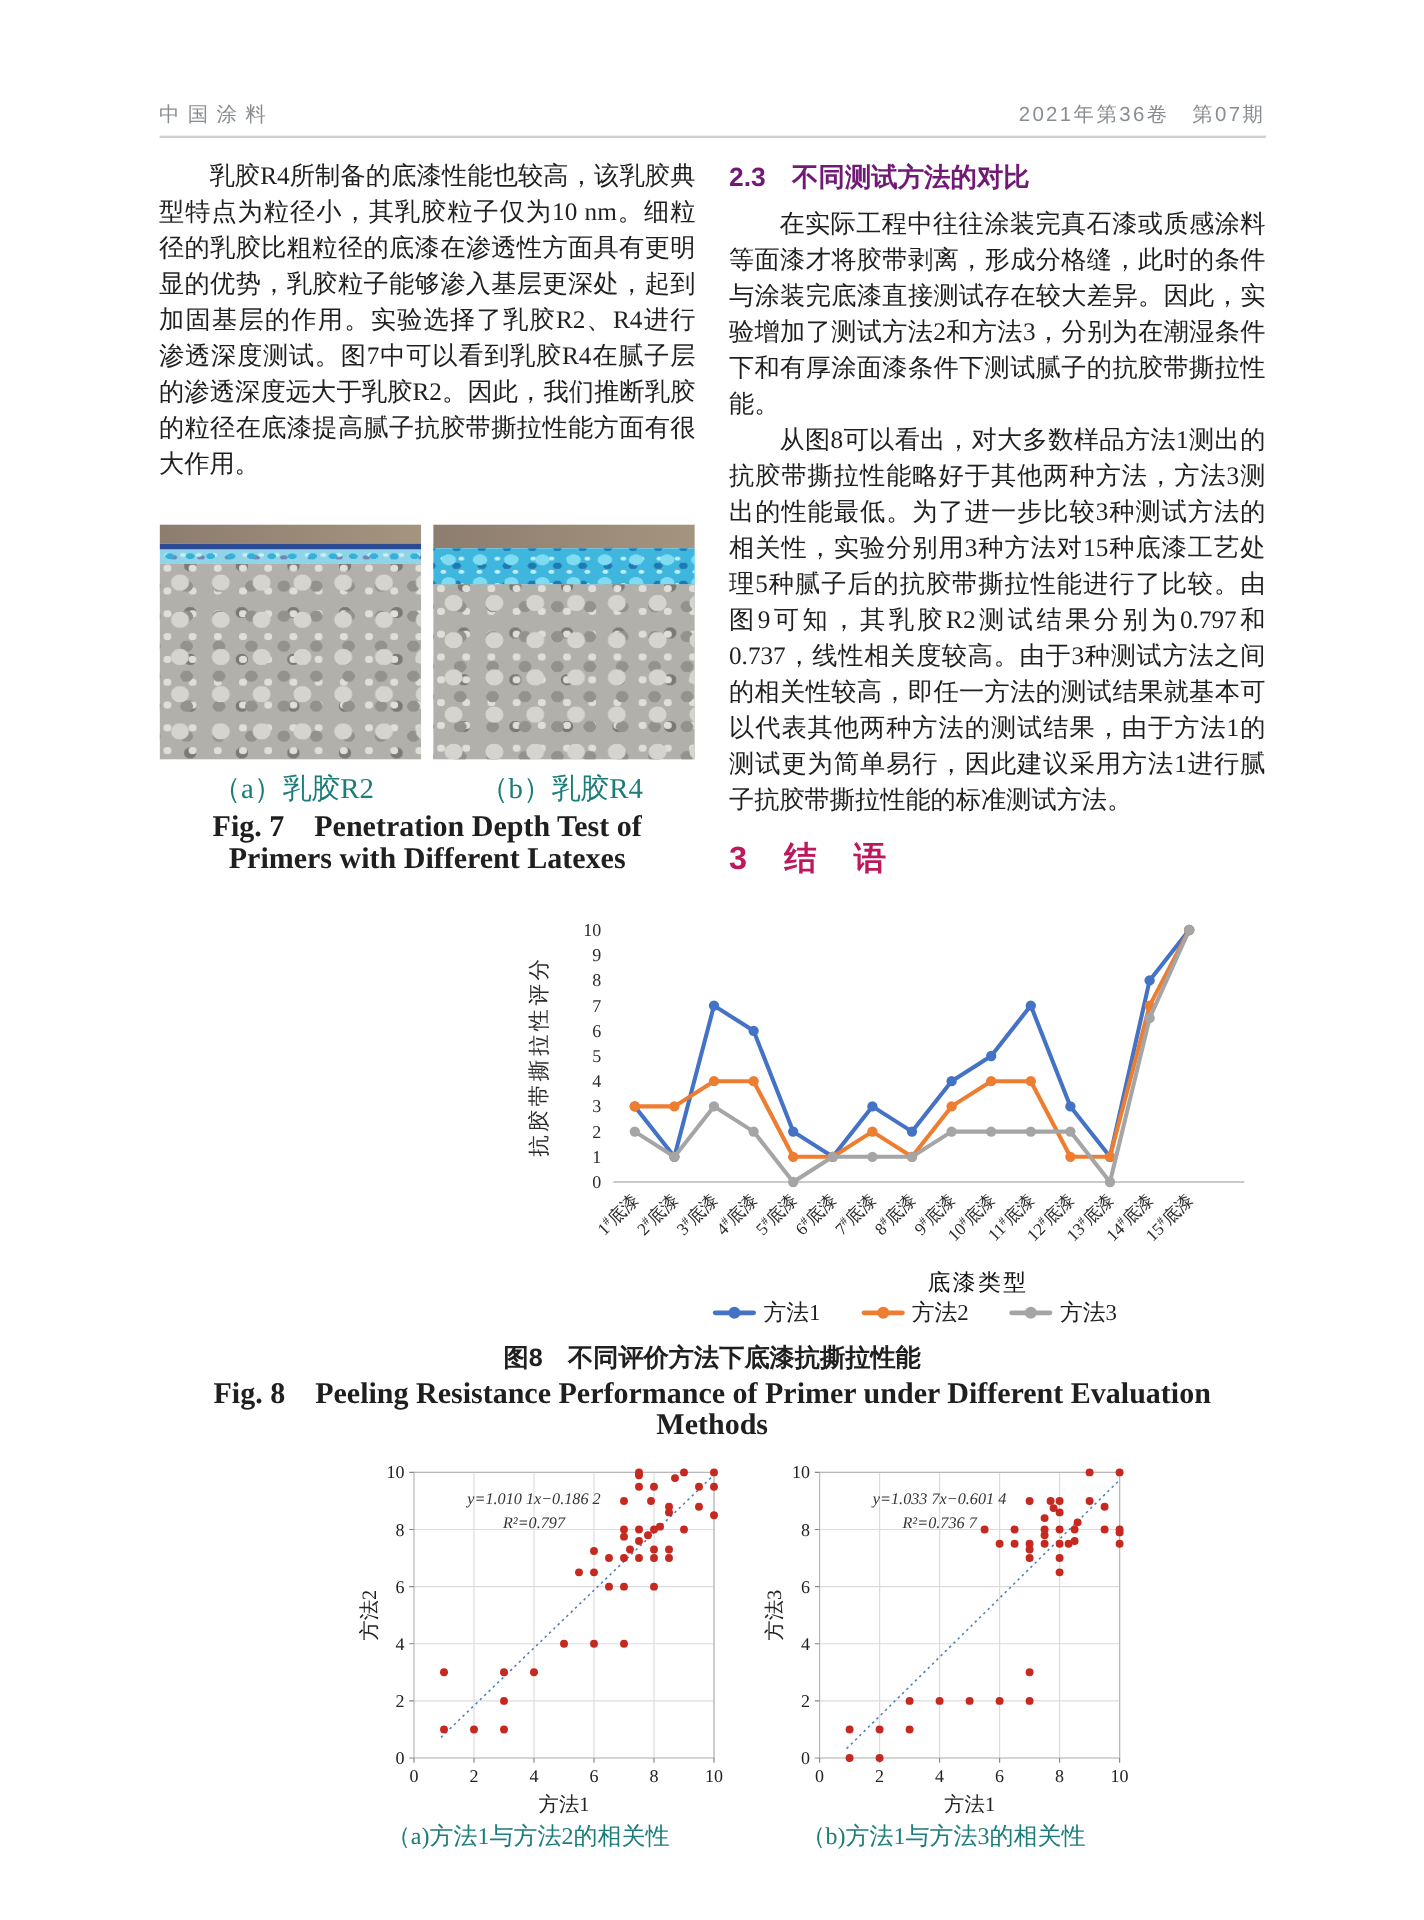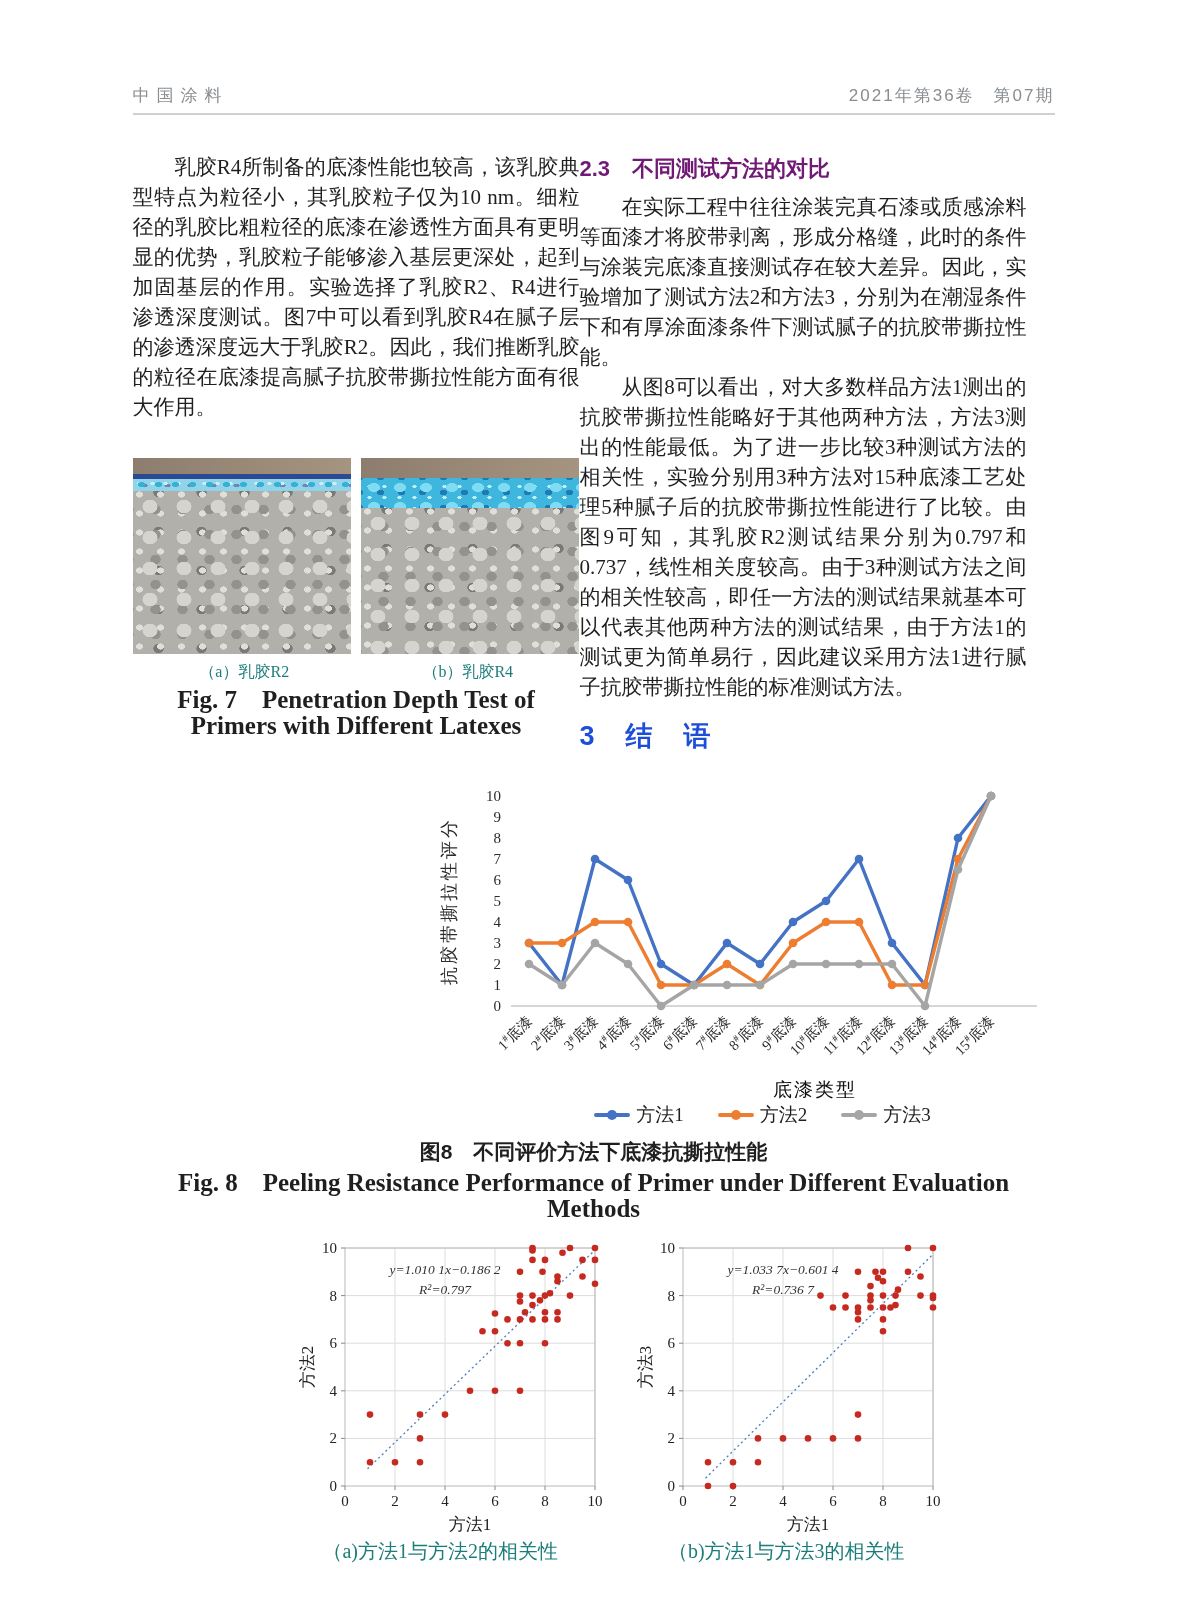--- a/index.html
+++ b/index.html
@@ -8,27 +8,27 @@
   .content{width:922px;margin:0 auto;padding-top:84px;}
 
   
   .hdr{display:flex;justify-content:space-between;align-items:flex-end;
        font-family:"Liberation Sans","DejaVu Sans",sans-serif;color:#888d92;font-size:17px;}
   .hdr .jname{letter-spacing:7px;}
   .hdr .issue{letter-spacing:2px;}
   .hdr-rule{border:none;border-top:2px solid #cdd1d4;margin:6px 0 0 0;}
 
   
-  .cols{display:flex;margin-top:37px;}
+  .cols{display:flex;margin-top:16px;justify-content:space-between;}
   .col{width:447px;}
   p.body{font-size:21px;line-height:30px;text-align:justify;text-indent:2em;margin:0 0 0 0;}
   .h23{font-family:"Liberation Sans","DejaVu Sans",sans-serif;font-weight:bold;
        font-size:22px;color:#701a75;margin:2px 0 8px 0;}
   .h3sec{font-family:"Liberation Sans","DejaVu Sans",sans-serif;font-weight:bold;
-       font-size:27px;color:#1d4ed8;margin:16px 0 10px 0;letter-spacing:2px;}
+       font-size:27px;color:#be185d;margin:16px 0 10px 0;letter-spacing:2px;}
 
   
   .photos{display:flex;gap:10px;margin-top:36px;}
   .photo{width:218px;height:196px;display:flex;flex-direction:column;overflow:hidden;}
   .ph-sky{background:linear-gradient(90deg,#8d7d6e,#a5947f);}
   .ph-blueline{height:5px;background:#2b4a93;}
   .ph-cyan-thin{height:12px;background-color:#8fd4e9;
      background-image:radial-gradient(#35b1d8 30%,rgba(0,0,0,0) 32%),
                       radial-gradient(#cdeef6 25%,rgba(0,0,0,0) 27%),
                       radial-gradient(#6f86b5 18%,rgba(0,0,0,0) 20%);
@@ -42,21 +42,21 @@
   .ph-cyanfade{height:22px;background:linear-gradient(180deg,rgba(88,190,222,0.55),rgba(88,190,222,0));}
   .ph-body{flex:1;background-color:#b2b0ab;
      background-image:radial-gradient(#d6d4cf 30%,rgba(0,0,0,0) 32%),
                       radial-gradient(#94928d 26%,rgba(0,0,0,0) 28%),
                       radial-gradient(#e0ded9 22%,rgba(0,0,0,0) 24%),
                       radial-gradient(#7b7975 16%,rgba(0,0,0,0) 18%);
      background-size:34px 31px,27px 25px,21px 19px,43px 39px;
      background-position:0 0,9px 6px,17px 13px,4px 21px;}
   .ph-body.overlap{margin-top:-22px;}
   .photo-caps{display:flex;margin-top:8px;}
-  .photo-caps span{flex:1;text-align:center;color:#1b7d7a;font-size:16px;}
+  .photo-caps span{flex:1;text-align:center;color:#1b7d7a;font-size:24px;}
   .figcap-cn{font-family:"Liberation Sans","DejaVu Sans",sans-serif;font-weight:bold;
       font-size:21px;text-align:center;margin-top:10px;}
   .figcap-en{font-weight:bold;font-size:25px;text-align:center;margin-top:4px;line-height:26px;}
 
   
   .fig8{width:660px;margin:16px auto 0 auto;margin-left:300px;}
   .fig8 svg{display:block;font-family:"Liberation Serif","DejaVu Serif",serif;}
   .fig8-legend{display:flex;justify-content:center;gap:34px;align-items:center;
       font-size:19px;margin-top:0px;}
   .lg-item{display:flex;align-items:center;gap:6px;}

